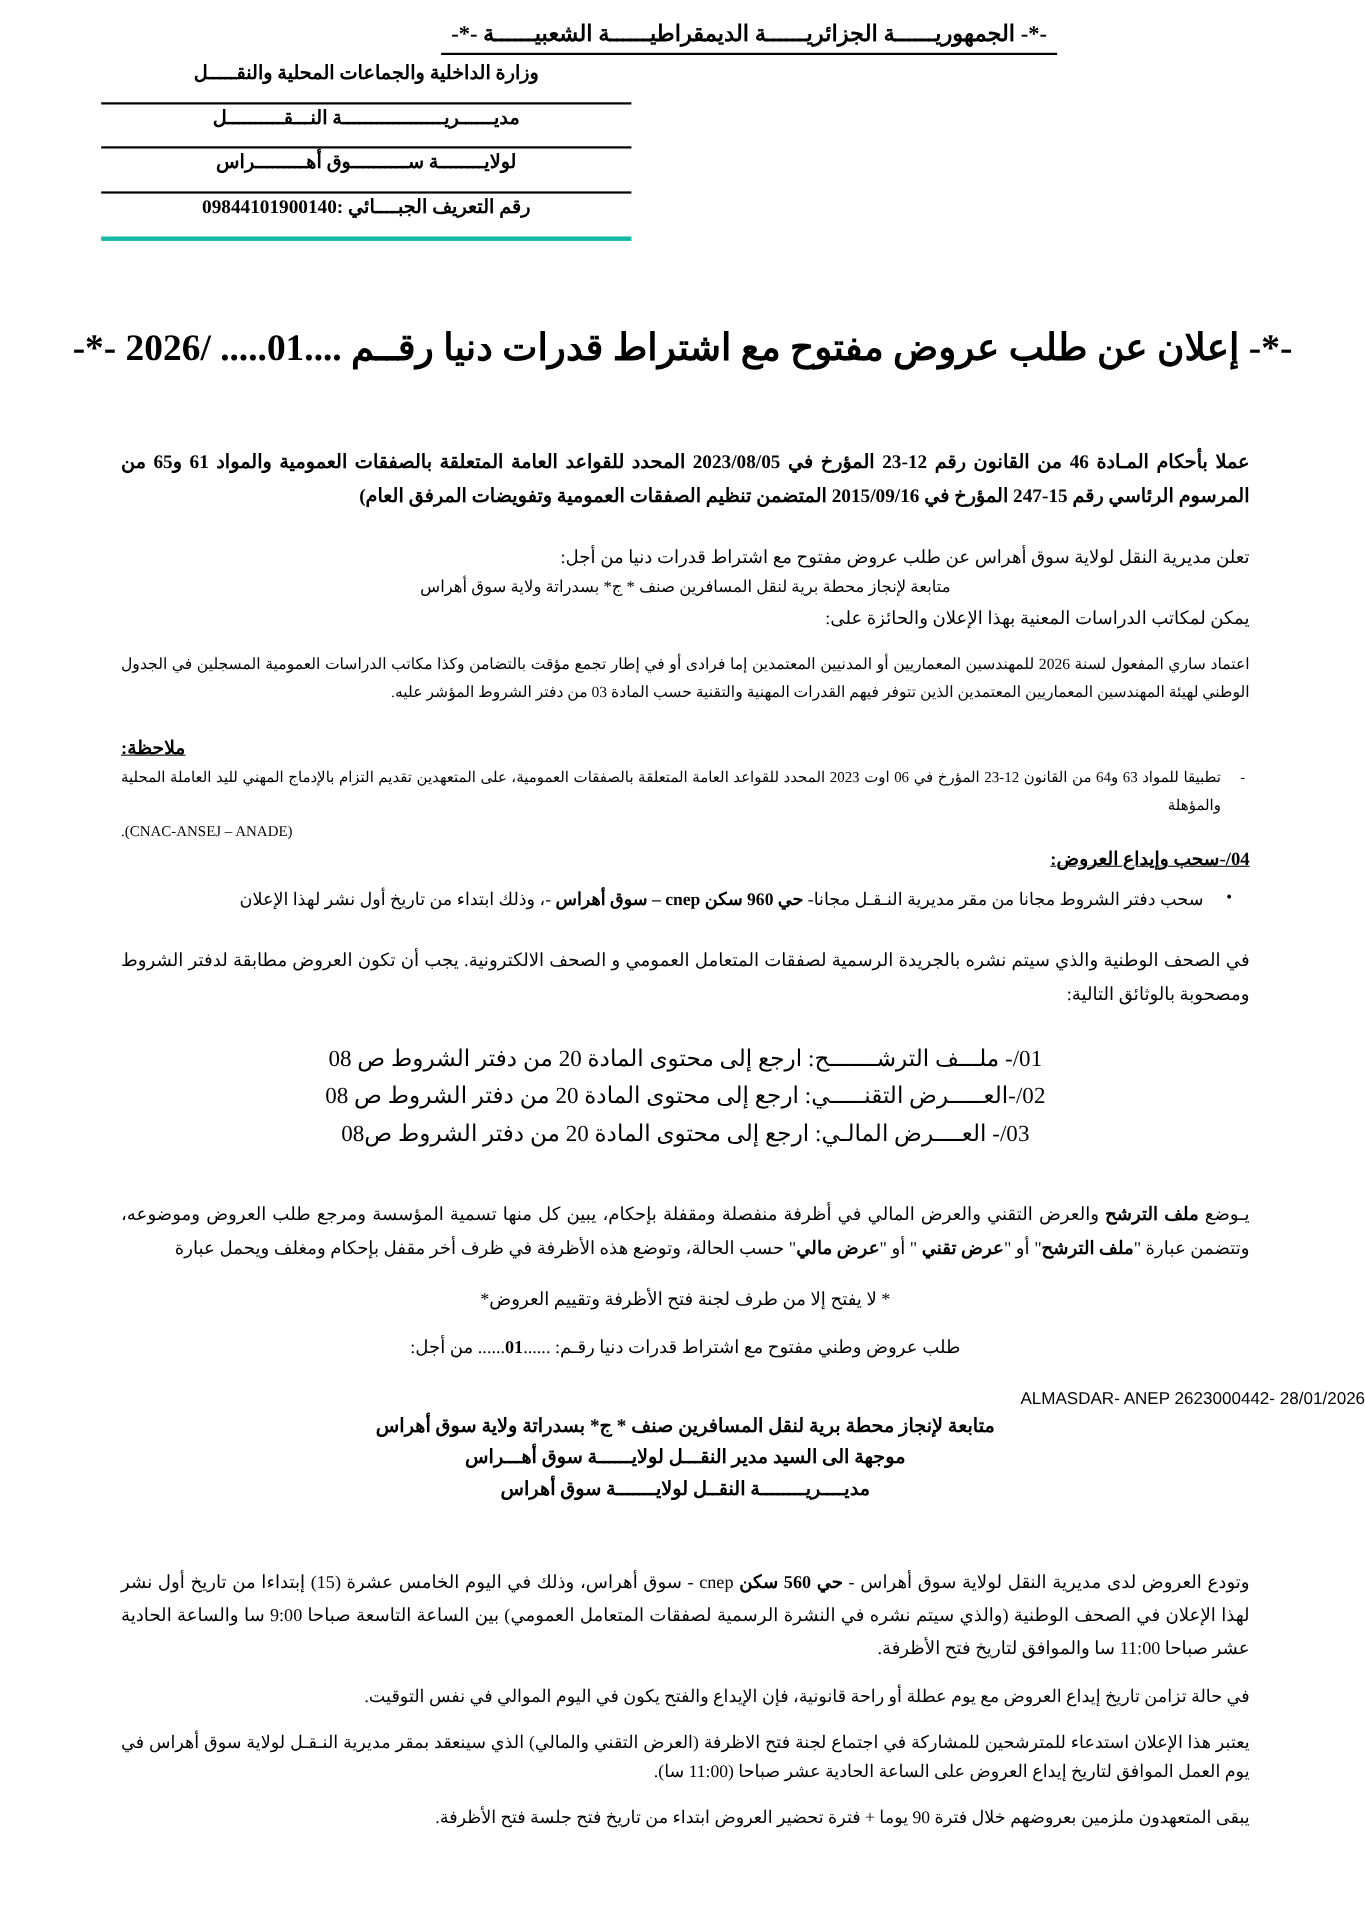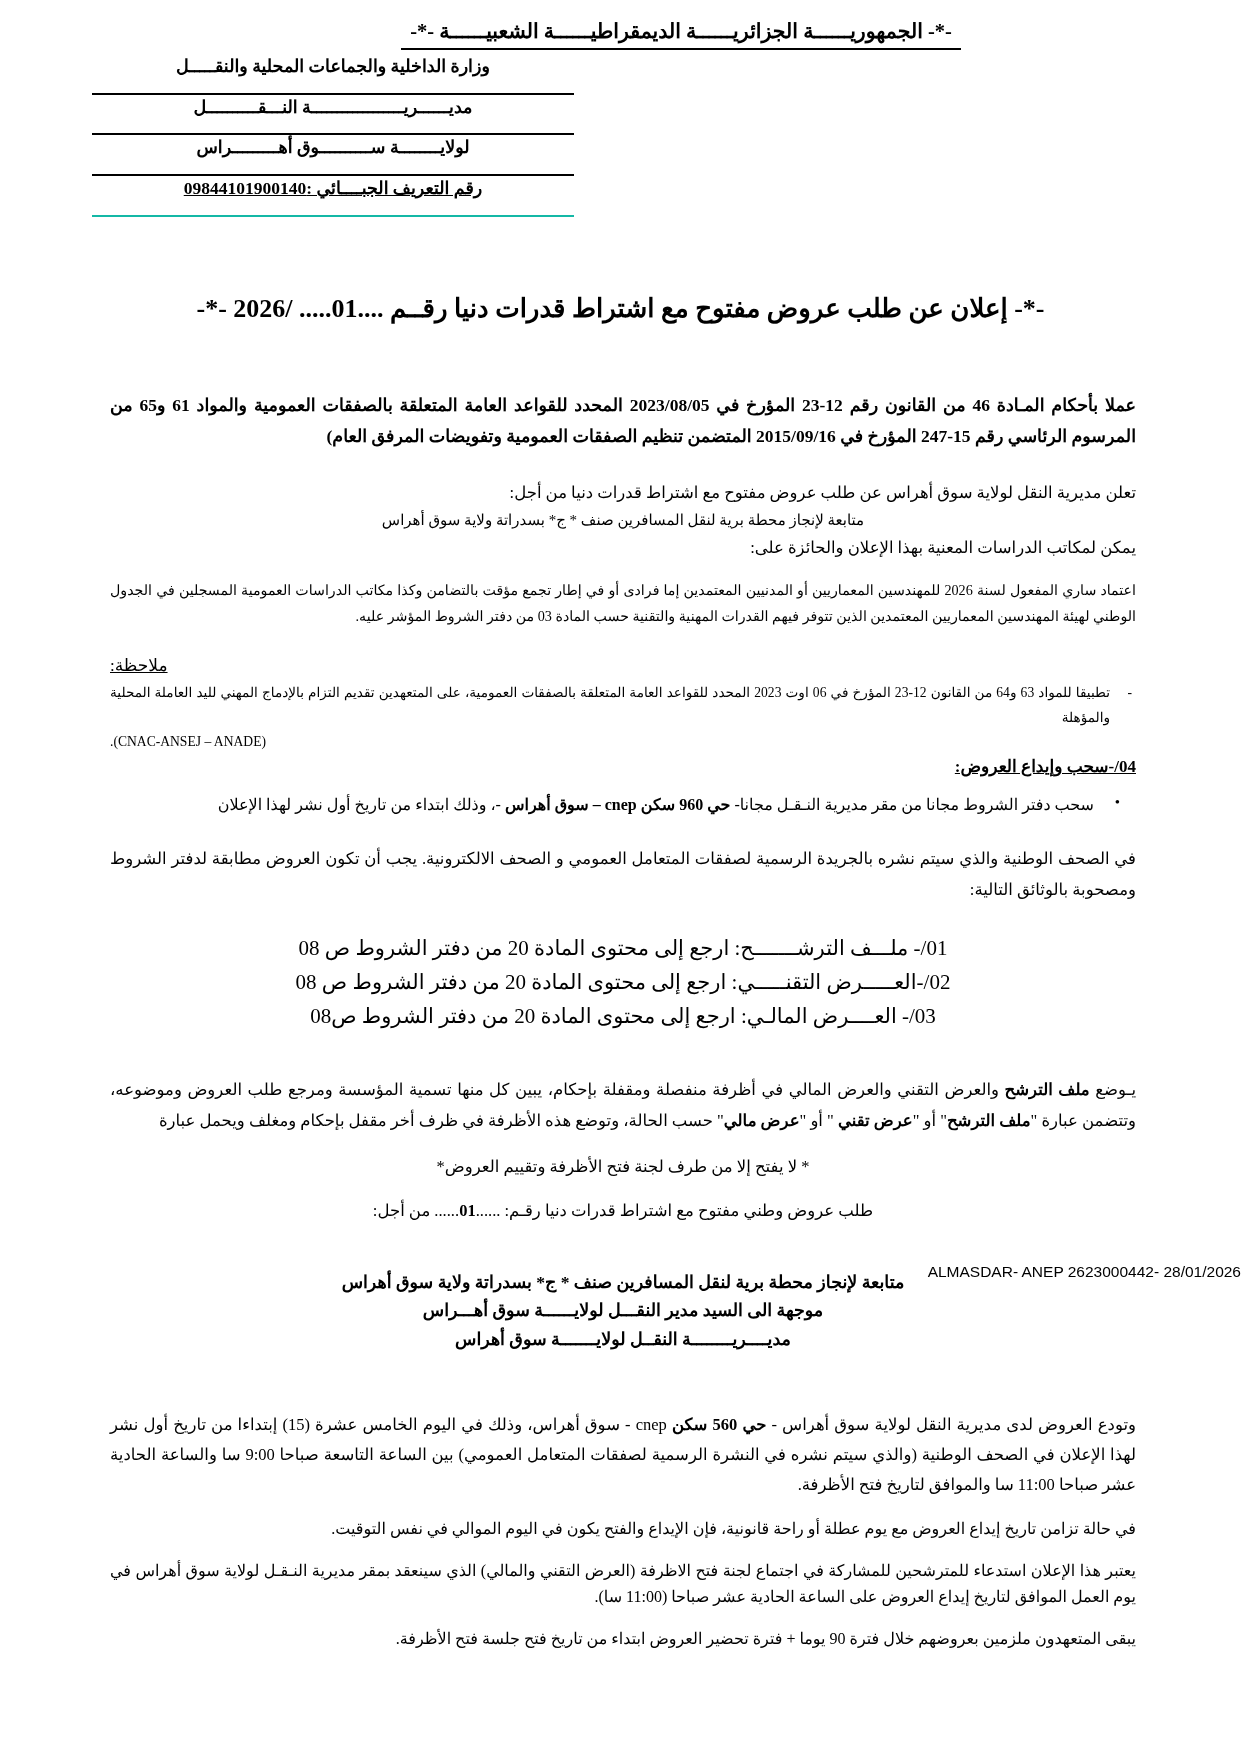--- a/index.html
+++ b/index.html
@@ -49,29 +49,28 @@
   }
   .ministry-block .m-line {
     font-weight: bold;
     font-size: 17.5px;
     border-bottom: 2px solid #000;
     line-height: 1.42;
     padding-bottom: 14px;
     white-space: nowrap;
   }
   .ministry-block .m-line.last {
-    border-bottom: 2px solid #14b8a6;
-    text-decoration: underline;
+    border-bottom: 4px solid #14b8a6;
   }
 
   
   .doc-title {
     text-align: center;
     font-weight: bold;
-    font-size: 26px;
+    font-size: 34px;
     margin-top: 72px;
     line-height: 1.5;
   }
 
   
   .legal-para {
     font-weight: bold;
     font-size: 17.5px;
     line-height: 1.78;
     text-align: justify;
@@ -98,21 +97,21 @@
   .gap-xl { height: 40px; }
 
   .intro-line { font-size: 16.5px; }
   .indent-line { font-size: 15px; }
   .small-para {
     font-size: 14.2px;
     line-height: 1.85;
     text-align: justify;
   }
   .note-heading {
-    font-weight: normal;
+    font-weight: bold;
     font-size: 17px;
     text-align: left;
     text-decoration: underline;
     margin: 0;
   }
   .note-item {
     font-size: 13.6px;
     line-height: 1.8;
     text-align: justify;
     margin: 0;

